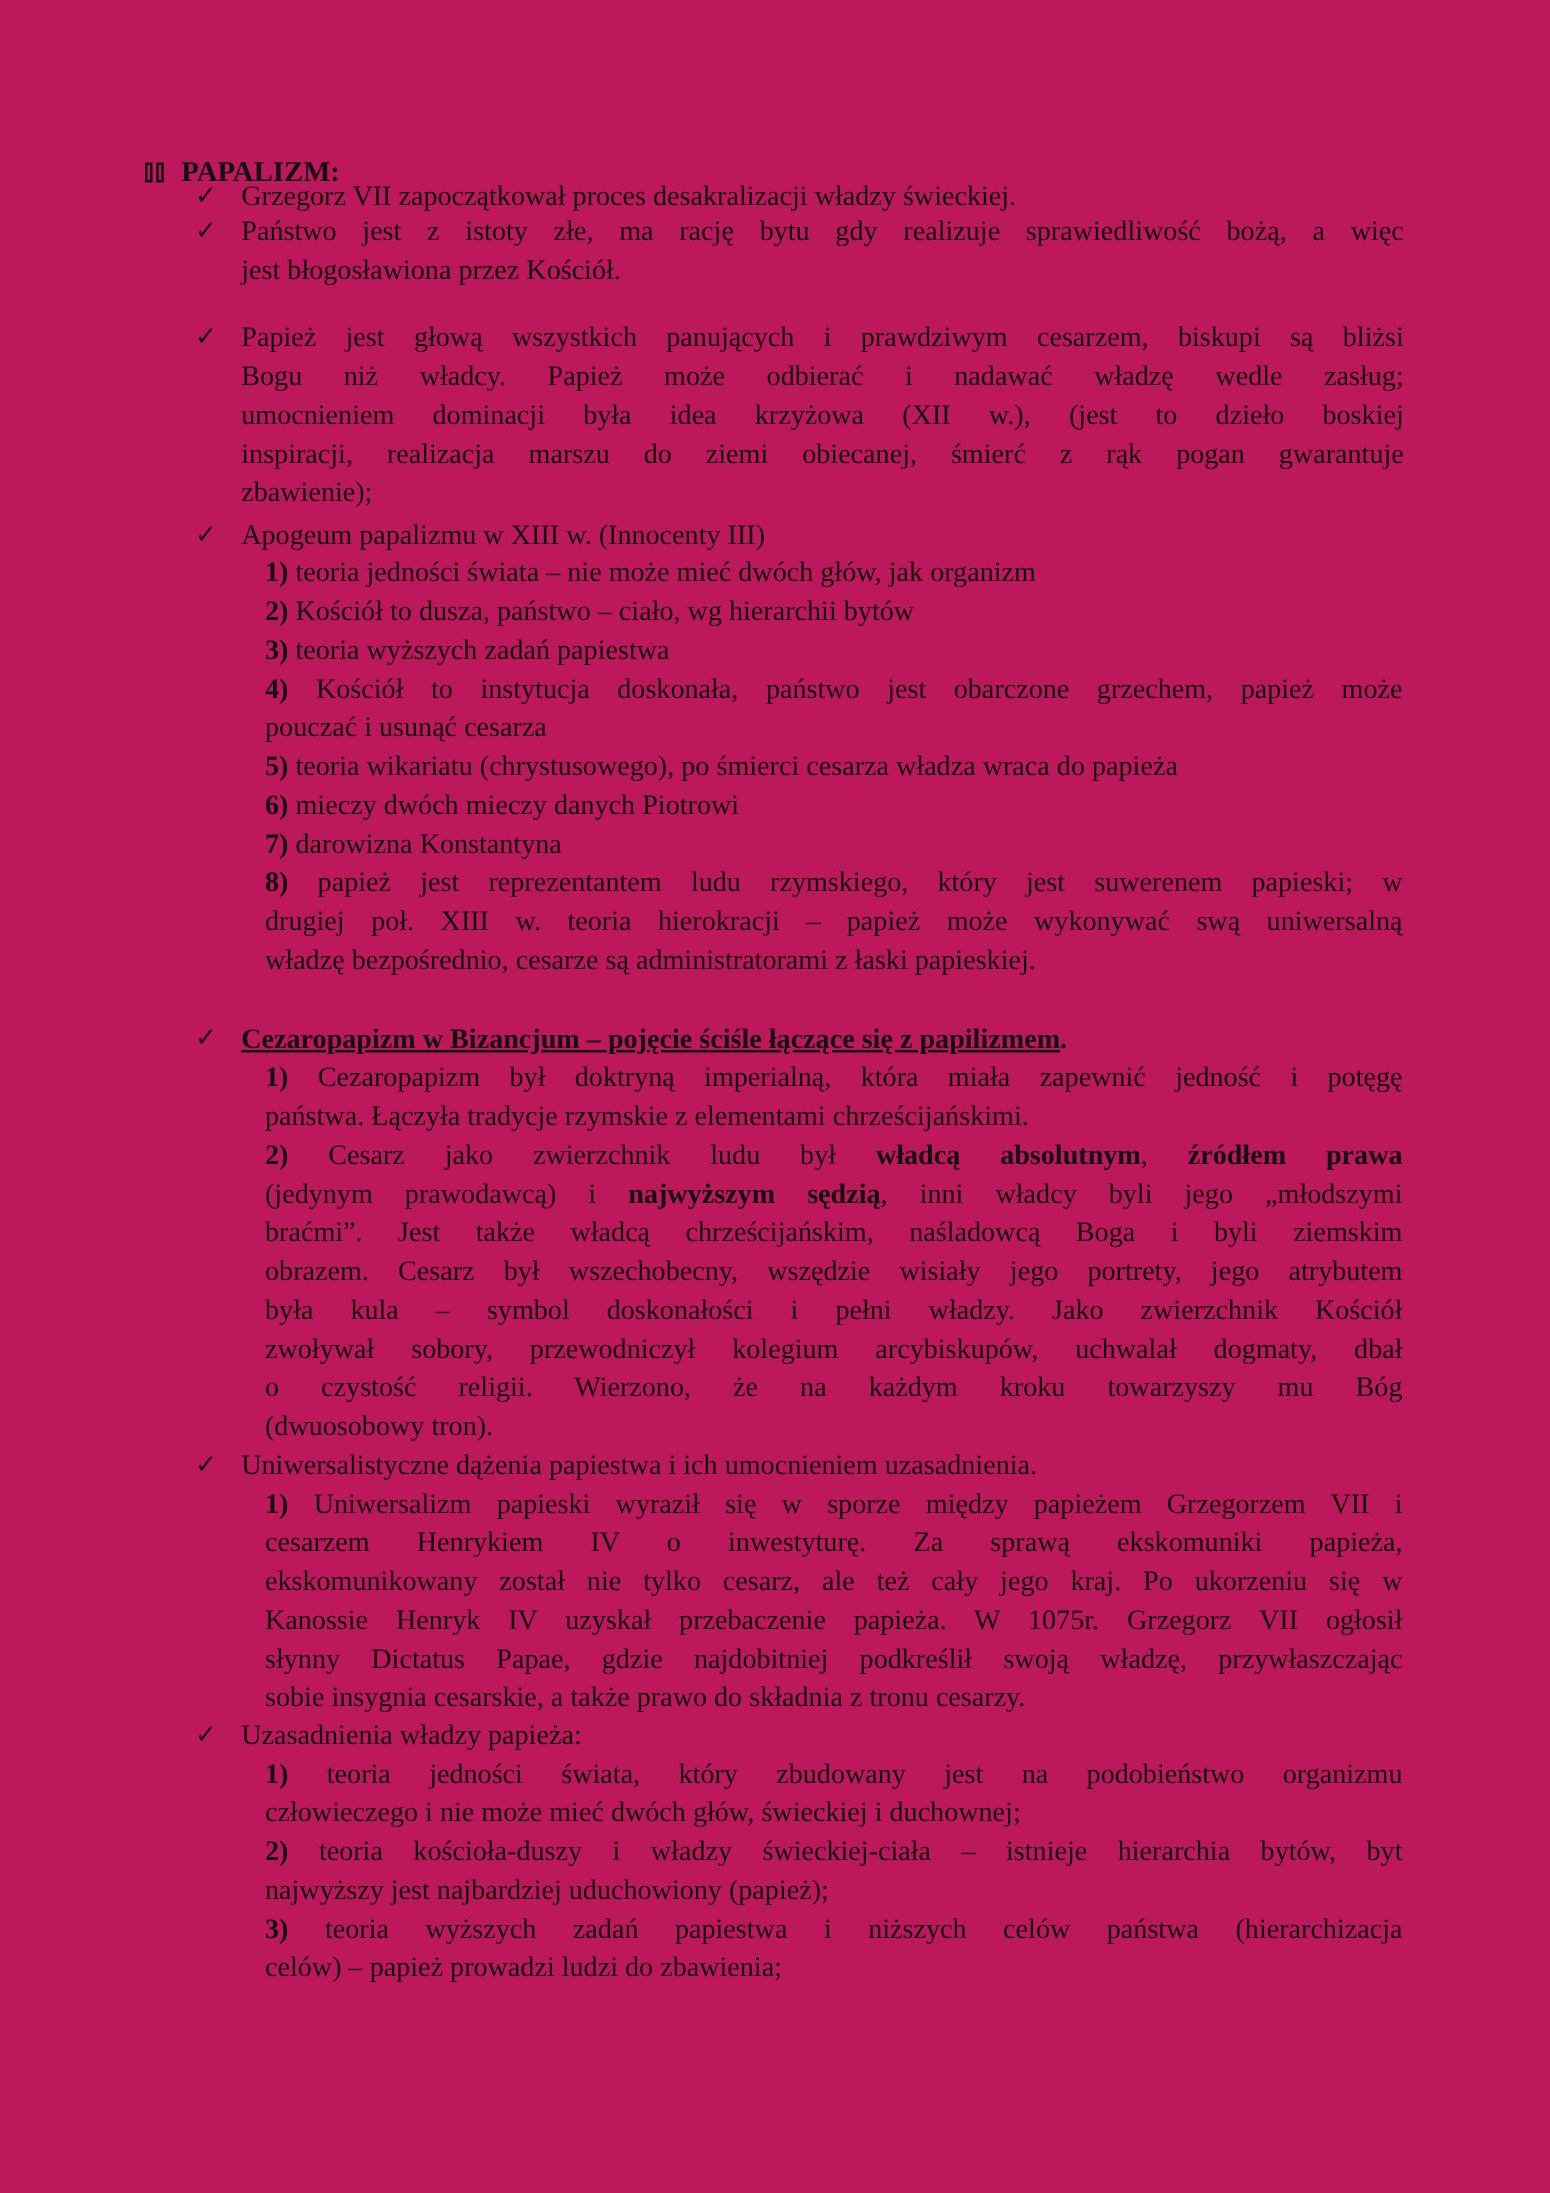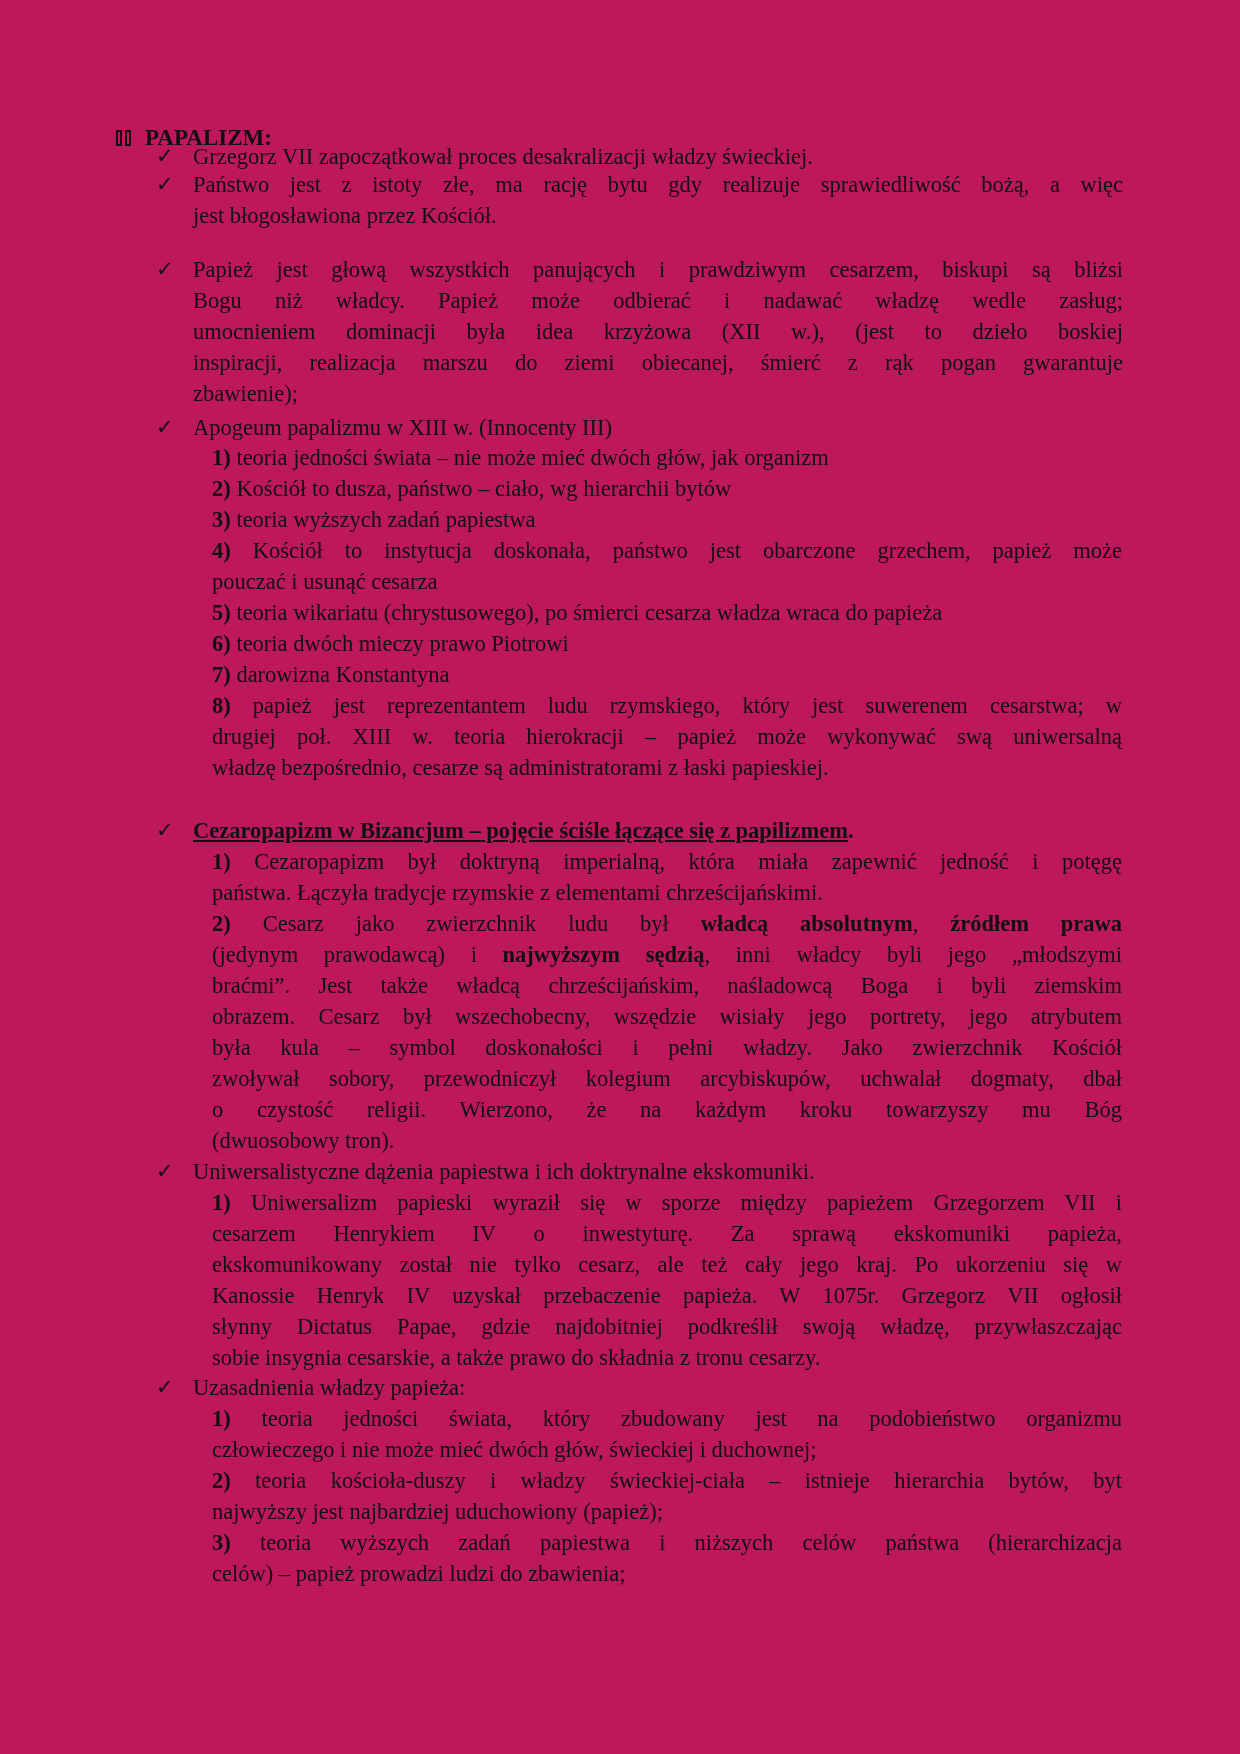--- a/index.html
+++ b/index.html
@@ -63,24 +63,24 @@
 
   <div class="sub" style="top:442px">
     <div><span class="num">1)</span> <span>teoria jedności świata – nie może mieć dwóch głów, jak organizm</span></div>
     <div><span class="num">2)</span> <span>Kościół to dusza, państwo – ciało, wg hierarchii bytów</span></div>
     <div><span class="num">3)</span> <span>teoria wyższych zadań papiestwa</span></div>
     <div>
       <div class="j"><span class="num">4)</span> <span>Kościół to instytucja doskonała, państwo jest obarczone grzechem, papież może</span></div>
       <div>pouczać i usunąć cesarza</div>
     </div>
     <div><span class="num">5)</span> <span>teoria wikariatu (chrystusowego), po śmierci cesarza władza wraca do papieża</span></div>
-    <div><span class="num">6)</span> <span>teoria dwóch mieczy prawo Piotrowi</span></div>
+    <div><span class="num">6)</span> <span>mieczy dwóch mieczy danych Piotrowi</span></div>
     <div><span class="num">7)</span> <span>darowizna Konstantyna</span></div>
     <div>
-      <div class="j"><span class="num">8)</span> <span>papież jest reprezentantem ludu rzymskiego, który jest suwerenem cesarstwa; w</span></div>
+      <div class="j"><span class="num">8)</span> <span>papież jest reprezentantem ludu rzymskiego, który jest suwerenem papieski; w</span></div>
       <div class="j">drugiej poł. XIII w. teoria hierokracji – papież może wykonywać swą uniwersalną</div>
       <div>władzę bezpośrednio, cesarze są administratorami z łaski papieskiej.</div>
     </div>
   </div>
 
   <div class="item" style="top:815px">
     <span class="check">✓</span>
     <div class="text"><span class="u">Cezaropapizm w Bizancjum – pojęcie ściśle łączące się z papilizmem</span><b>.</b></div>
   </div>
 
@@ -92,21 +92,21 @@
     <div class="j">braćmi”. Jest także władcą chrześcijańskim, naśladowcą Boga i byli ziemskim</div>
     <div class="j">obrazem. Cesarz był wszechobecny, wszędzie wisiały jego portrety, jego atrybutem</div>
     <div class="j">była kula – symbol doskonałości i pełni władzy. Jako zwierzchnik Kościół</div>
     <div class="j">zwoływał sobory, przewodniczył kolegium arcybiskupów, uchwalał dogmaty, dbał</div>
     <div class="j">o czystość religii. Wierzono, że na każdym kroku towarzyszy mu Bóg</div>
     <div>(dwuosobowy tron).</div>
   </div>
 
   <div class="item" style="top:1156px">
     <span class="check">✓</span>
-    <div class="text">Uniwersalistyczne dążenia papiestwa i ich doktrynalne ekskomuniki.</div>
+    <div class="text">Uniwersalistyczne dążenia papiestwa i ich umocnieniem uzasadnienia.</div>
   </div>
 
   <div class="sub" style="top:1187px">
     <div class="j"><span class="num">1)</span> <span>Uniwersalizm papieski wyraził się w sporze między papieżem Grzegorzem VII i</span></div>
     <div class="j">cesarzem Henrykiem IV o inwestyturę. Za sprawą ekskomuniki papieża,</div>
     <div class="j">ekskomunikowany został nie tylko cesarz, ale też cały jego kraj. Po ukorzeniu się w</div>
     <div class="j">Kanossie Henryk IV uzyskał przebaczenie papieża. W 1075r. Grzegorz VII ogłosił</div>
     <div class="j">słynny Dictatus Papae, gdzie najdobitniej podkreślił swoją władzę, przywłaszczając</div>
     <div>sobie insygnia cesarskie, a także prawo do składnia z tronu cesarzy.</div>
   </div>

